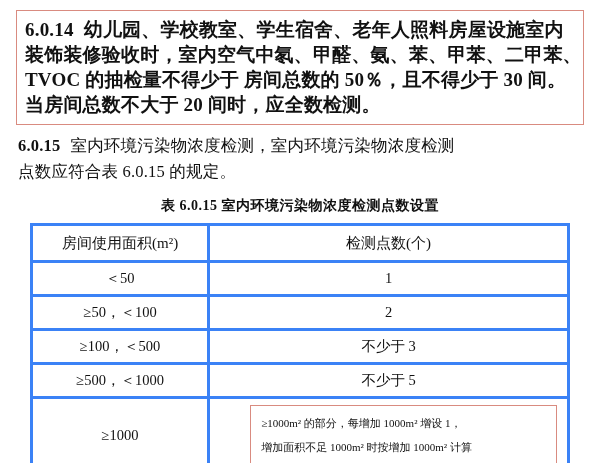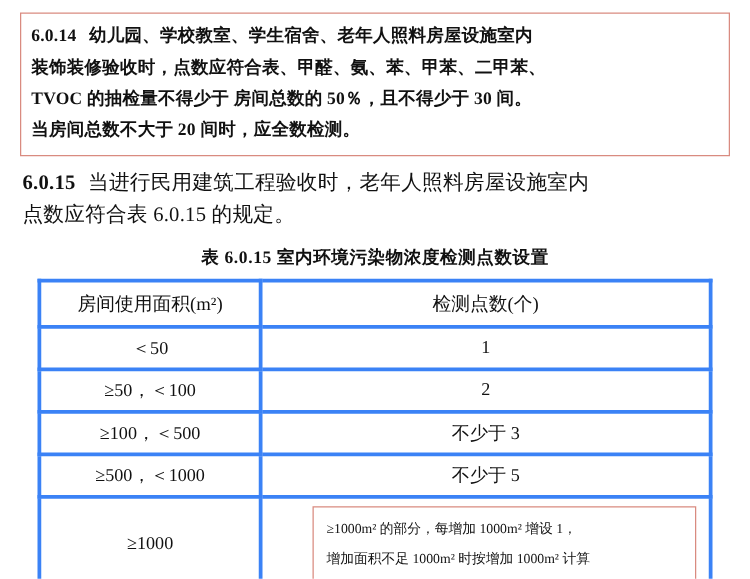--- a/index.html
+++ b/index.html
@@ -23,21 +23,21 @@
   }
 
   
   .clause-box {
     border: 1px solid #d98b80;
     box-sizing: border-box;
     padding: 6px 10px 7px 8px;
     margin-bottom: 6px;
   }
   .clause-line {
-    font-size: 14px;
+    font-size: 19px;
     line-height: 25px;
     letter-spacing: 0.2px;
     white-space: nowrap;
     font-weight: bold;
   }
   .clause-num {
     font-weight: bold;
     margin-right: 10px;
   }
 
@@ -107,28 +107,28 @@
 </style>
 </head>
 <body>
 
 <div class="page">
 
   <div class="clause-box">
     <div class="clause-line">
       <span class="clause-num">6.0.14</span><span>幼儿园、学校教室、学生宿舍、老年人照料房屋设施室内</span>
     </div>
-    <div class="clause-line">装饰装修验收时，点数应符合表、甲醛、氨、苯、甲苯、二甲苯、</div>
+    <div class="clause-line">装饰装修验收时，室内空气中氡、甲醛、氨、苯、甲苯、二甲苯、</div>
     <div class="clause-line">TVOC 的抽检量不得少于 房间总数的 50％，且不得少于 30 间。</div>
     <div class="clause-line">当房间总数不大于 20 间时，应全数检测。</div>
   </div>
 
   <div class="clause-normal">
     <div class="clause-line">
-      <span class="clause-num">6.0.15</span><span>当进行民用建筑工程验收时，老年人照料房屋设施室内</span>
+      <span class="clause-num">6.0.15</span><span>室内环境污染物浓度检测，室内环境污染物浓度检测</span>
     </div>
     <div class="clause-line">点数应符合表 6.0.15 的规定。</div>
   </div>
 
   <div class="table-caption">表 6.0.15    室内环境污染物浓度检测点数设置</div>
 
   <div class="tbl-wrap">
     <table class="data">
       <thead>
         <tr>

